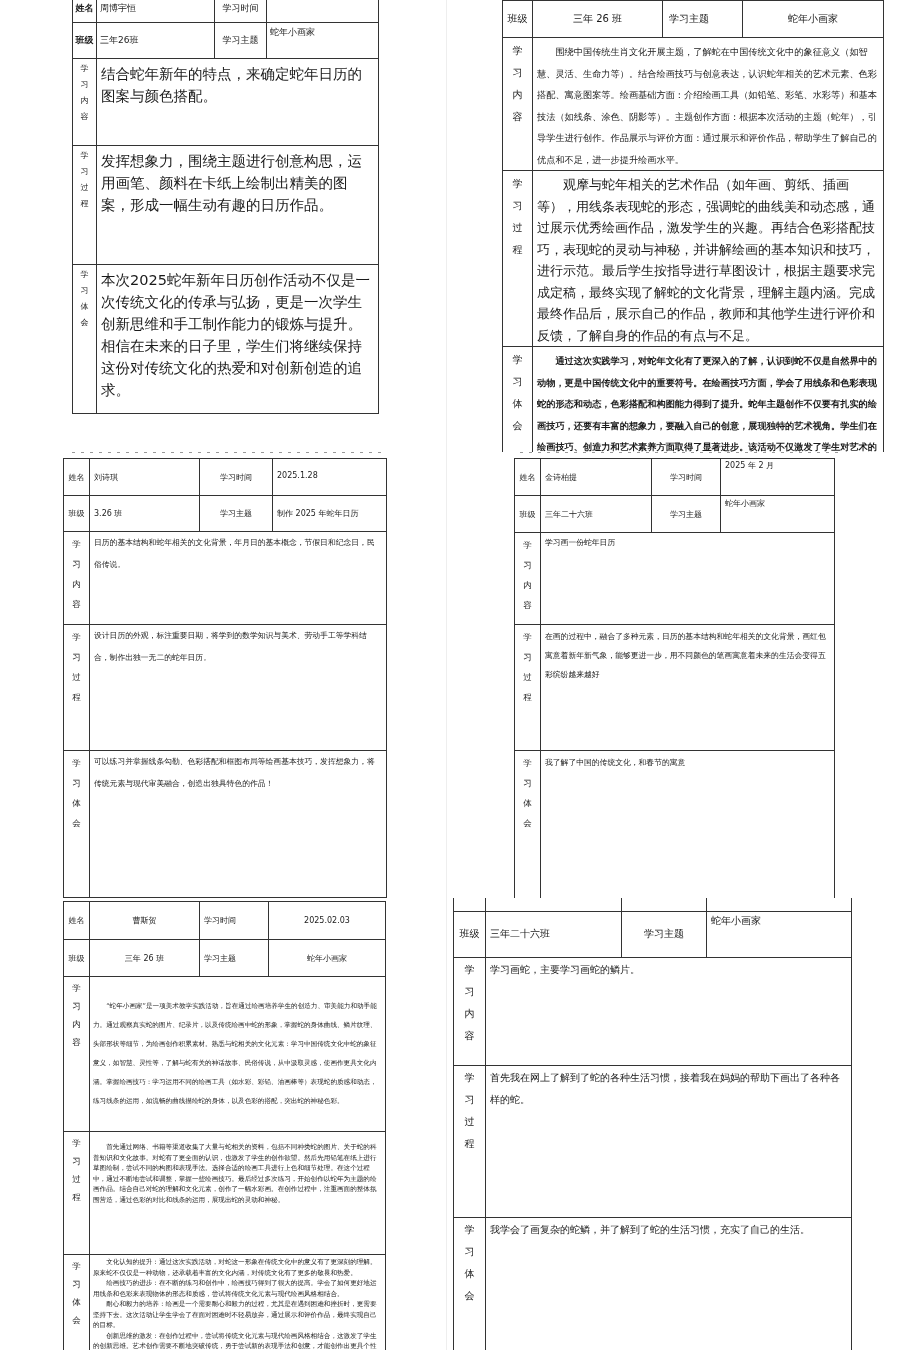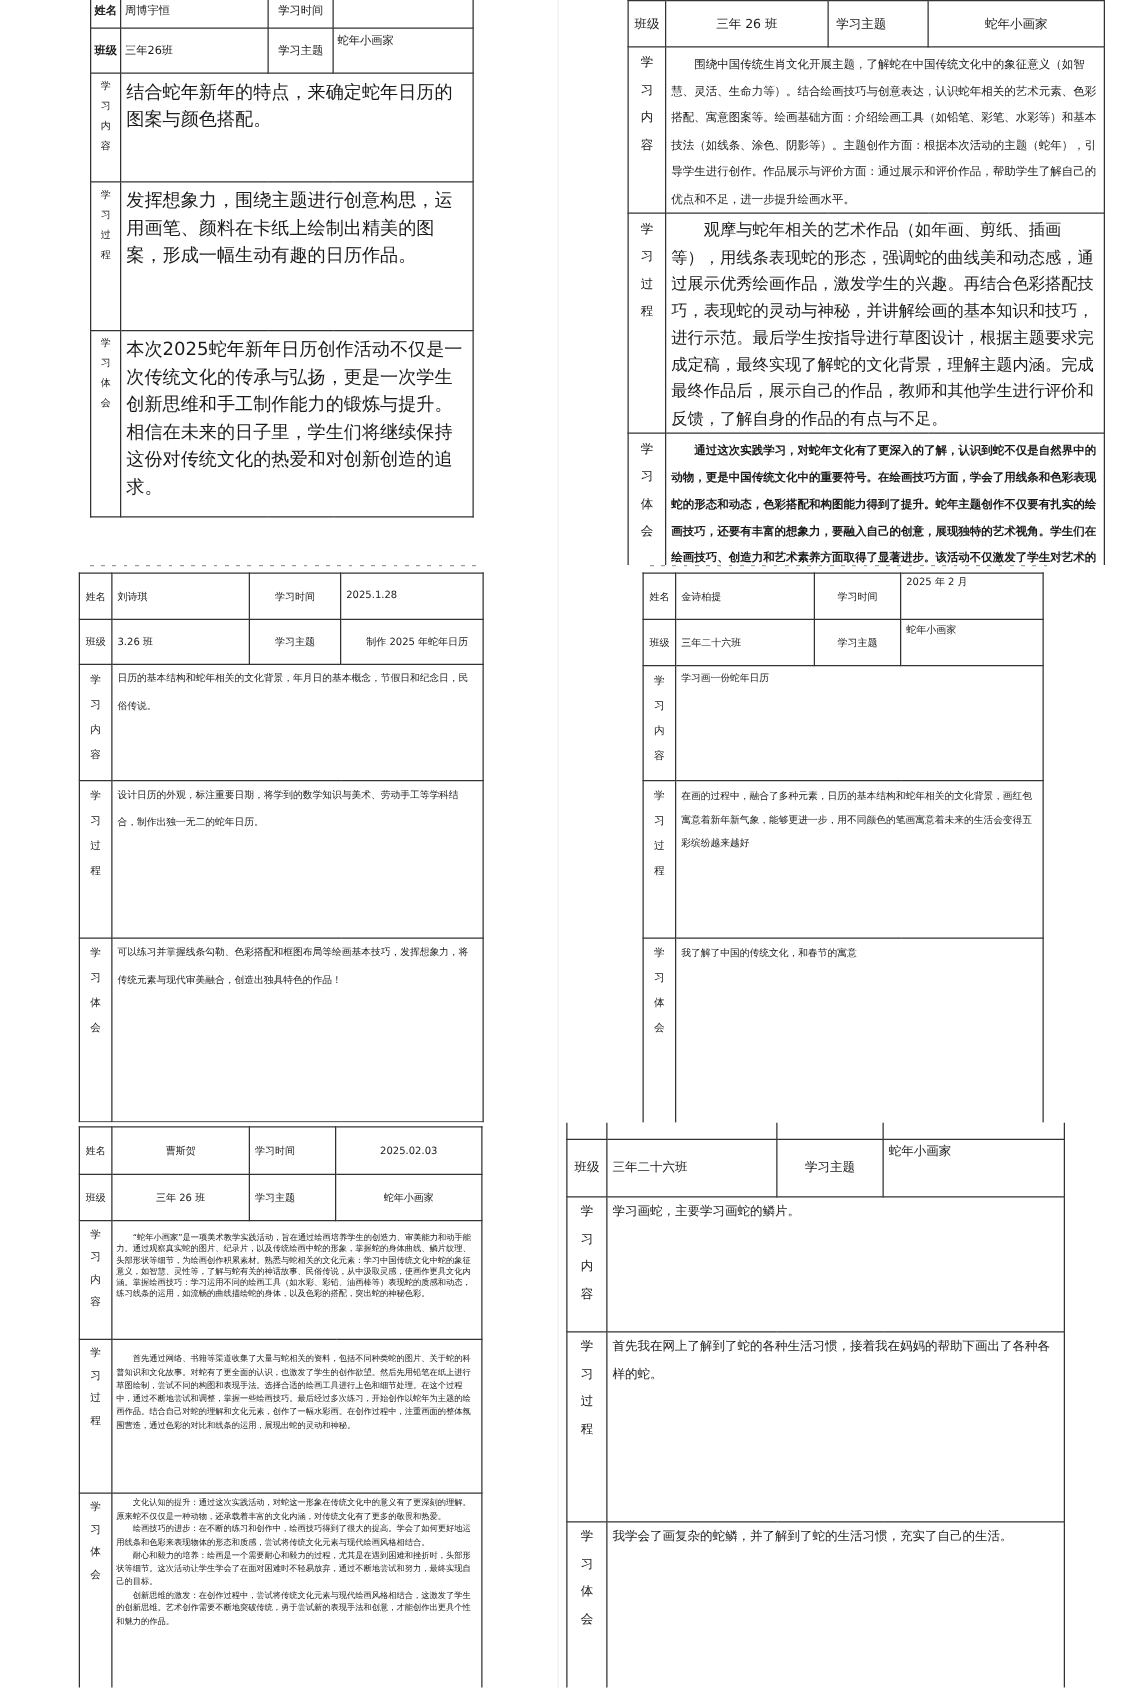--- a/index.html
+++ b/index.html
@@ -155,21 +155,21 @@
           <tr style="height:37px">
         <td class="lbl">姓名</td>
         <td style="vertical-align:middle;padding-left:4px;">刘诗琪</td>
         <td class="lbl">学习时间</td>
         <td style="padding:12px 4px 0 4px;">2025.1.28</td>
       </tr>
       <tr style="height:36px">
         <td class="lbl">班级</td>
         <td style="vertical-align:middle;padding-left:4px;">3.26 班</td>
         <td class="lbl">学习主题</td>
-        <td style="vertical-align:middle;padding-left:20px;">制作 2025 年蛇年日历</td>
+        <td style="vertical-align:middle;padding-left:4px;">制作 2025 年蛇年日历</td>
       </tr>
       <tr style="height:93px">
         <td class="side" style="font-size:8.5px;line-height:20px;padding-top:2px;">
           <span>学</span>
               <span>习</span>
               <span>内</span>
               <span>容</span>
         </td>
         <td colspan="3" class="txt" style="font-size:7.8px;line-height:22px;padding:0 4px;">日历的基本结构和蛇年相关的文化背景，年月日的基本概念，节假日和纪念日，民俗传说。</td>
       </tr>
@@ -272,42 +272,42 @@
         <td style="vertical-align:middle;padding-left:4px;">学习主题</td>
         <td class="lbl">蛇年小画家</td>
       </tr>
       <tr style="height:95px">
         <td class="side" style="font-size:8.5px;line-height:18px;padding-top:2px;">
           <span>学</span>
               <span>习</span>
               <span>内</span>
               <span>容</span>
         </td>
-        <td colspan="3" class="txt indent" style="font-size:6.6px;line-height:9px;padding:9px 3px;">“蛇年小画家”是一项美术教学实践活动，旨在通过绘画培养学生的创造力、审美能力和动手能力。通过观察真实蛇的图片、纪录片，以及传统绘画中蛇的形象，掌握蛇的身体曲线、鳞片纹理、头部形状等细节，为绘画创作积累素材。熟悉与蛇相关的文化元素：学习中国传统文化中蛇的象征意义，如智慧、灵性等，了解与蛇有关的神话故事、民俗传说，从中汲取灵感，使画作更具文化内涵。掌握绘画技巧：学习运用不同的绘画工具（如水彩、彩铅、油画棒等）表现蛇的质感和动态，练习线条的运用，如流畅的曲线描绘蛇的身体，以及色彩的搭配，突出蛇的神秘色彩。</td>
+        <td colspan="3" class="txt indent" style="font-size:6.6px;line-height:19px;padding:20px 3px;">“蛇年小画家”是一项美术教学实践活动，旨在通过绘画培养学生的创造力、审美能力和动手能力。通过观察真实蛇的图片、纪录片，以及传统绘画中蛇的形象，掌握蛇的身体曲线、鳞片纹理、头部形状等细节，为绘画创作积累素材。熟悉与蛇相关的文化元素：学习中国传统文化中蛇的象征意义，如智慧、灵性等，了解与蛇有关的神话故事、民俗传说，从中汲取灵感，使画作更具文化内涵。掌握绘画技巧：学习运用不同的绘画工具（如水彩、彩铅、油画棒等）表现蛇的质感和动态，练习线条的运用，如流畅的曲线描绘蛇的身体，以及色彩的搭配，突出蛇的神秘色彩。</td>
       </tr>
       <tr style="height:123px">
         <td class="side" style="font-size:8.5px;line-height:18px;padding-top:2px;">
           <span>学</span>
               <span>习</span>
               <span>过</span>
               <span>程</span>
         </td>
         <td colspan="3" class="txt indent" style="font-size:6.6px;line-height:10.5px;padding:10px 3px 2px 3px;">首先通过网络、书籍等渠道收集了大量与蛇相关的资料，包括不同种类蛇的图片、关于蛇的科普知识和文化故事。对蛇有了更全面的认识，也激发了学生的创作欲望。然后先用铅笔在纸上进行草图绘制，尝试不同的构图和表现手法。选择合适的绘画工具进行上色和细节处理。在这个过程中，通过不断地尝试和调整，掌握一些绘画技巧。最后经过多次练习，开始创作以蛇年为主题的绘画作品。结合自己对蛇的理解和文化元素，创作了一幅水彩画。在创作过程中，注重画面的整体氛围营造，通过色彩的对比和线条的运用，展现出蛇的灵动和神秘。</td>
       </tr>
       <tr style="height:160px">
         <td class="side" style="font-size:8.5px;line-height:18px;padding-top:2px;">
           <span>学</span>
               <span>习</span>
               <span>体</span>
               <span>会</span>
         </td>
         <td colspan="3" style="font-size:6.6px;line-height:10.5px;padding:2px 3px;">
           <div class="txt indent">文化认知的提升：通过这次实践活动，对蛇这一形象在传统文化中的意义有了更深刻的理解。原来蛇不仅仅是一种动物，还承载着丰富的文化内涵，对传统文化有了更多的敬畏和热爱。</div>
           <div class="txt indent">绘画技巧的进步：在不断的练习和创作中，绘画技巧得到了很大的提高。学会了如何更好地运用线条和色彩来表现物体的形态和质感，尝试将传统文化元素与现代绘画风格相结合。</div>
-          <div class="txt indent">耐心和毅力的培养：绘画是一个需要耐心和毅力的过程，尤其是在遇到困难和挫折时，头部形状等细节。这次活动让学生学会了在面对困难时不轻易放弃，通过不断地尝试和努力，最终实现自己的目标。</div>
+          <div class="txt indent">耐心和毅力的培养：绘画是一个需要耐心和毅力的过程，尤其是在遇到困难和挫折时，更需要坚持下去。这次活动让学生学会了在面对困难时不轻易放弃，通过展示和评价作品，最终实现自己的目标。</div>
           <div class="txt indent">创新思维的激发：在创作过程中，尝试将传统文化元素与现代绘画风格相结合，这激发了学生的创新思维。艺术创作需要不断地突破传统，勇于尝试新的表现手法和创意，才能创作出更具个性和魅力的作品。</div>
         </td>
       </tr>
     </tbody>
       </table>
   </div>
 </div>
 
 <div class="panel" style="left:450px;top:898px;width:450px;height:452px;">
   <div class="sheet" style="left:3px;top:0;width:399px;">

